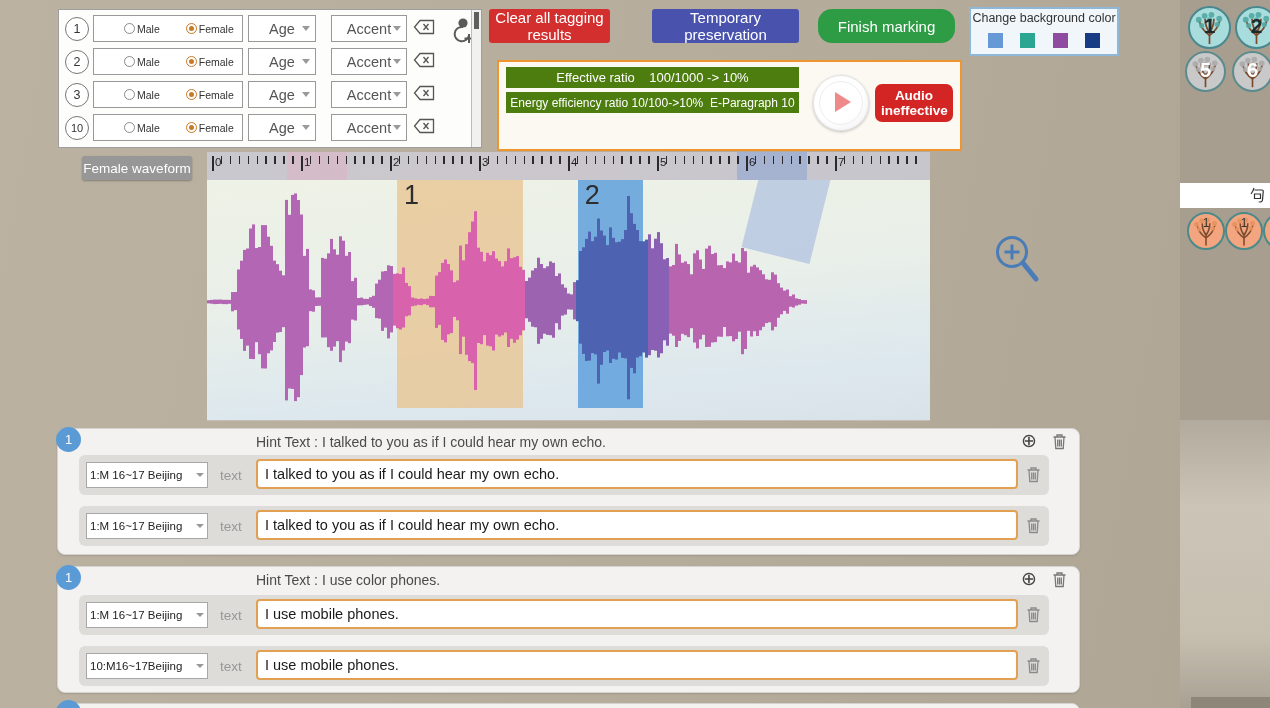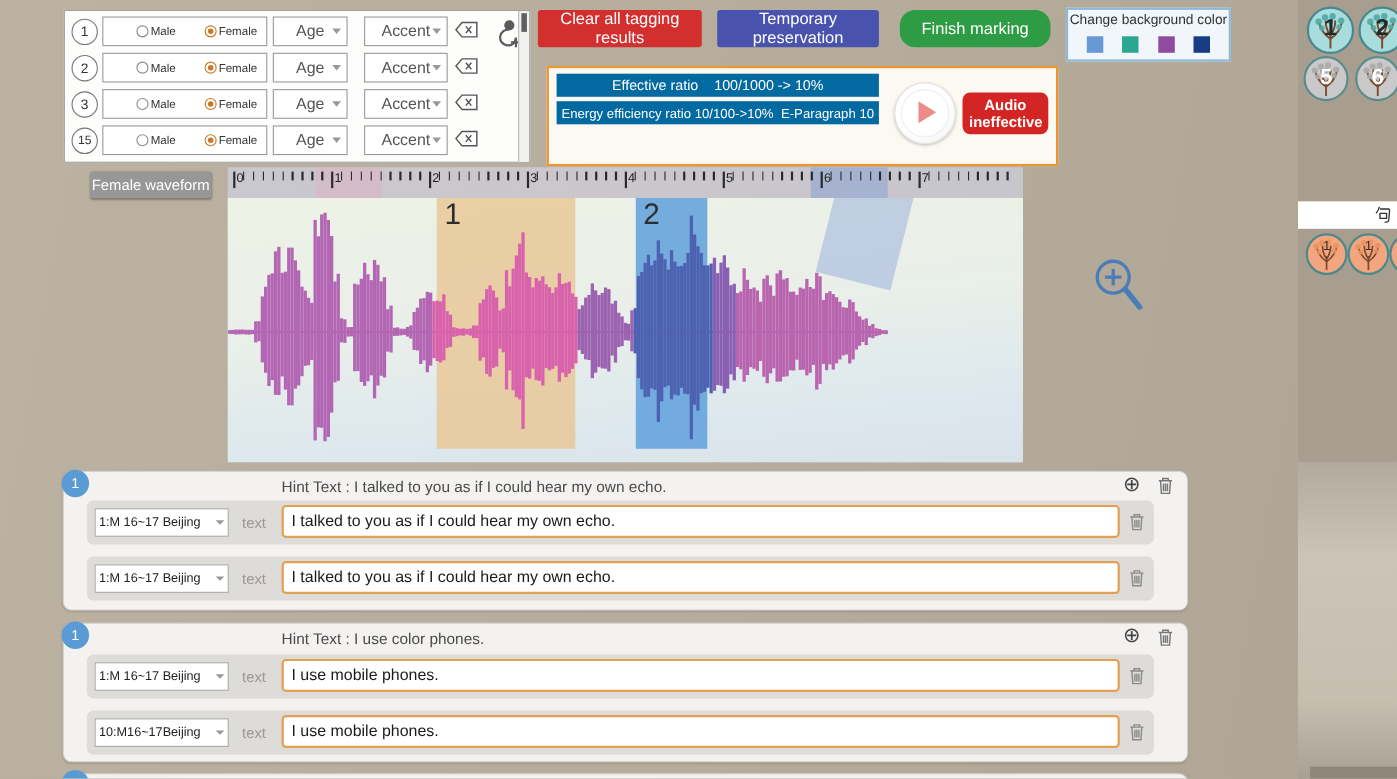--- a/index.html
+++ b/index.html
@@ -26,31 +26,31 @@
   .sel-age{left:189px;width:66px;}
   .sel-accent{left:272px;width:74px;}
   .bksp{position:absolute;left:354px;top:4px;width:22px;height:16px;}
   .scrolltrack{position:absolute;right:0;top:0;width:9px;height:100%;background:#f1f1f0;border-left:1px solid #bbb;}
   .scrollthumb{position:absolute;left:2px;top:2px;width:5px;height:17px;background:#5f5f5f;}
   .person-add{position:absolute;left:390px;top:2px;width:26px;height:28px;}
 
   
   .toolbtn{position:absolute;top:9px;height:34px;border:none;border-radius:3px;color:#fff;
            font-size:15px;font-family:inherit;display:flex;align-items:center;justify-content:center;cursor:pointer;}
-  .btn-clear{left:489px;width:149px;background:#d42f2f;}
+  .btn-clear{left:489px;width:121px;background:#d42f2f;}
   .btn-temp{left:652px;width:147px;background:#4953ae;}
   .btn-finish{left:818px;width:137px;background:#2e9c44;border-radius:14px;}
   .bgcolor-panel{left:969px;top:7px;width:146px;height:45px;background:#f1f6fa;border:2px solid #8fb8d8;}
   .bgcolor-label{position:absolute;left:0;top:2px;width:100%;text-align:center;font-size:12.5px;color:#333;}
   .swatch-row{position:absolute;left:0;top:24px;width:100%;display:flex;justify-content:space-evenly;}
   .swatch{width:15px;height:15px;cursor:pointer;}
 
   
   .stats-panel{left:497px;top:60px;width:461px;height:87px;border:2px solid #ef9530;background:#fcf9f3;}
-  .obar{position:absolute;left:7px;background:#0369a1;color:#fff;display:flex;align-items:center;justify-content:center;white-space:pre;}
+  .obar{position:absolute;left:7px;background:#4d7c0f;color:#fff;display:flex;align-items:center;justify-content:center;white-space:pre;}
   .bar1{top:5px;width:293px;height:21px;font-size:13px;}
   .bar2{top:30px;width:293px;height:21px;font-size:12px;}
   .pbar{position:absolute;left:7px;top:58px;width:293px;height:17px;background:#9e9e9e;}
   .pfill{position:absolute;left:0;top:0;height:100%;background:#f09422;color:#fff;font-size:12px;
          display:flex;align-items:center;justify-content:center;}
   .play-btn{position:absolute;left:314px;top:13px;width:54px;height:54px;border-radius:50%;
             background:radial-gradient(circle at 40% 35%,#ffffff 55%,#ededed);box-shadow:0 1px 3px rgba(0,0,0,.25);
             border:1px solid #e2e2e2;cursor:pointer;}
   .play-btn::before{content:"";position:absolute;left:5px;top:5px;right:5px;bottom:5px;border-radius:50%;border:1px solid #eee;}
   .play-tri{position:absolute;left:21px;top:16px;width:0;height:0;border-top:10px solid transparent;
@@ -208,21 +208,21 @@
           <span>Accent</span>
           <span class="caret"></span>
         </div>
       <span class="bksp"><svg width="22" height="16" viewBox="0 0 22 16">
             <path d="M7 1.5 H20.5 V14.5 H7 L1.5 8 Z" fill="none" stroke="#555" stroke-width="1.3"></path>
             <path d="M10.5 5 L15.5 11 M15.5 5 L10.5 11" stroke="#555" stroke-width="1.3"></path>
           </svg></span>
     </div>
 
     <div class="spk-row" style="top:104px;">
-      <div class="num-circle" style="font-size:11px;">15</div>
+      <div class="num-circle" style="font-size:11px;">10</div>
       <div class="gender-box">
         <span class="radio-item">
             <span class="radio-dot"></span>
             <span>Male</span>
           </span>
         <span class="radio-item">
             <span class="radio-dot checked"></span>
             <span>Female</span>
           </span>
         <span class="radio-item">

